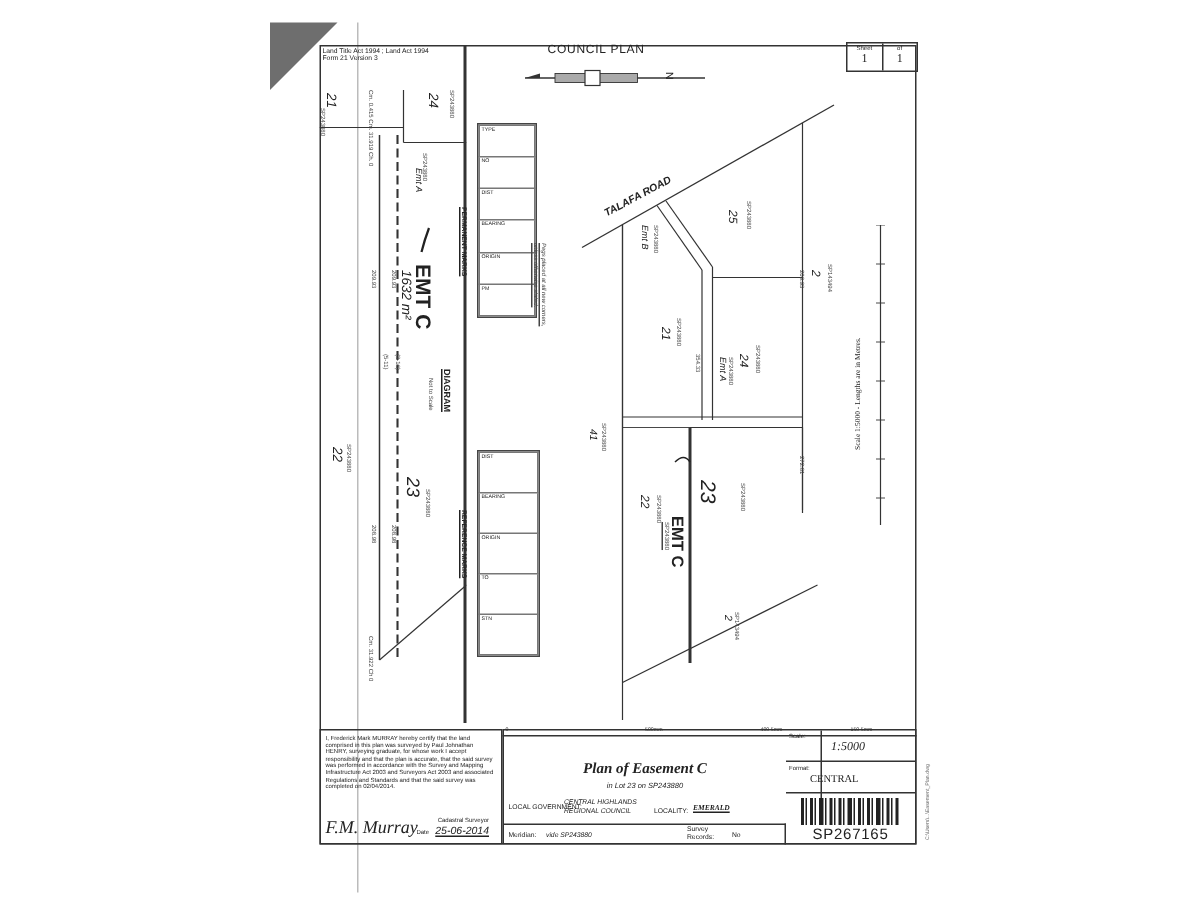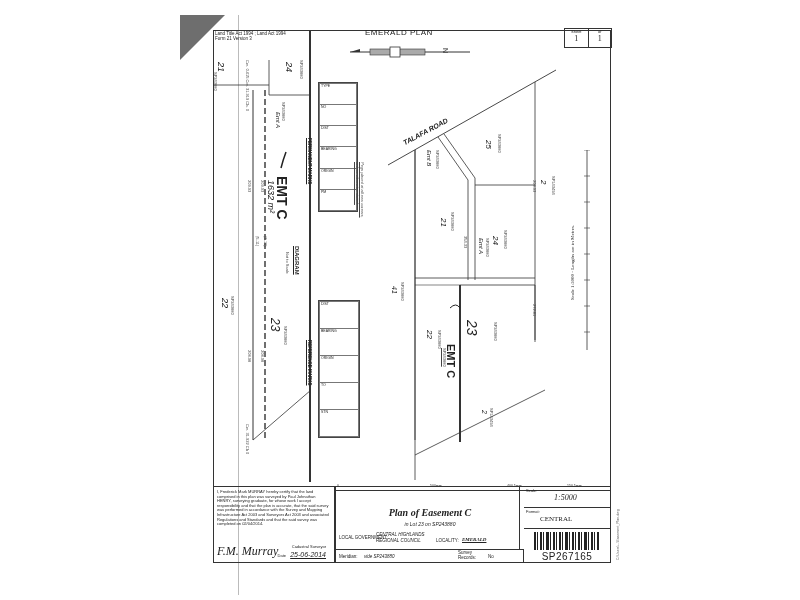--- a/index.html
+++ b/index.html
@@ -36,21 +36,21 @@
 <div class="corner"></div>
 <div class="vline" style="left:238px;top:15px;height:580px;"></div>
 
 <div class="frame"></div>
 <div class="leftstrip"></div>
 
 <div class="act">
   <div>Land Title Act 1994 ; Land Act 1994</div>
   <div>Form 21 Version 3</div>
 </div>
-<div class="hdr-title">EMERALD PLAN</div>
+<div class="hdr-title">COUNCIL PLAN</div>
 
 <div class="sheetbox">
   <div class="cell">
       <span class="lbl">Sheet</span>
       <span class="val">1</span>
     </div>
   <div class="cell">
       <span class="lbl">of</span>
       <span class="val">1</span>
     </div>
@@ -217,21 +217,21 @@
   <div>I, Frederick Mark MURRAY hereby certify that the land comprised in this plan was surveyed by Paul Johnathan HENRY, surveying graduate, for whose work I accept responsibility and that the plan is accurate, that the said survey was performed in accordance with the Survey and Mapping Infrastructure Act 2003 and Surveyors Act 2003 and associated Regulations and Standards and that the said survey was completed on 02/04/2014.</div>
   <div style="margin-top:22px;font-family:'Liberation Serif',serif;font-style:italic;font-size:12px;">F.M. Murray</div>
   <div style="position:absolute;right:8px;top:58px;font-size:4px;">Cadastral Surveyor</div>
   <div style="position:absolute;right:8px;top:66px;font-size:4px;">
     <span>Date</span>
     <span style="font-size:7px;font-style:italic;text-decoration:underline;margin-left:3px;">25-06-2014</span>
   </div>
 </div>
 
 <div class="tb">
-  <div style="position:absolute;left:0;top:0;width:184px;height:62px;border-right:1px solid #333;box-sizing:border-box;">
+  <div style="position:absolute;left:0;top:0;width:212px;height:62px;border-right:1px solid #333;box-sizing:border-box;">
     <div style="position:absolute;left:0;width:188px;top:20px;text-align:center;font-family:'Liberation Serif',serif;font-style:italic;font-weight:bold;font-size:10px;">Plan of Easement C</div>
     <div style="position:absolute;left:0;width:188px;top:34px;text-align:center;font-size:5px;font-style:italic;">in Lot 23 on SP243880</div>
     <div style="position:absolute;left:3px;top:48px;font-size:4.5px;">LOCAL GOVERNMENT:</div>
     <div style="position:absolute;left:40px;top:45px;font-size:4.5px;font-style:italic;">CENTRAL HIGHLANDS</div>
     <div style="position:absolute;left:40px;top:51px;font-size:4.5px;font-style:italic;">REGIONAL COUNCIL</div>
     <div style="position:absolute;left:100px;top:51px;font-size:4.5px;">LOCALITY:</div>
     <div style="position:absolute;left:126px;top:50px;font-size:5px;font-style:italic;font-weight:bold;text-decoration:underline;font-family:'Liberation Serif',serif;">EMERALD</div>
   </div>
   <div style="position:absolute;left:0;top:62px;width:188px;height:14px;border-top:1px solid #333;border-right:1px solid #333;box-sizing:border-box;font-size:4.5px;">
     <span style="position:absolute;left:3px;top:4px;">Meridian:</span>

